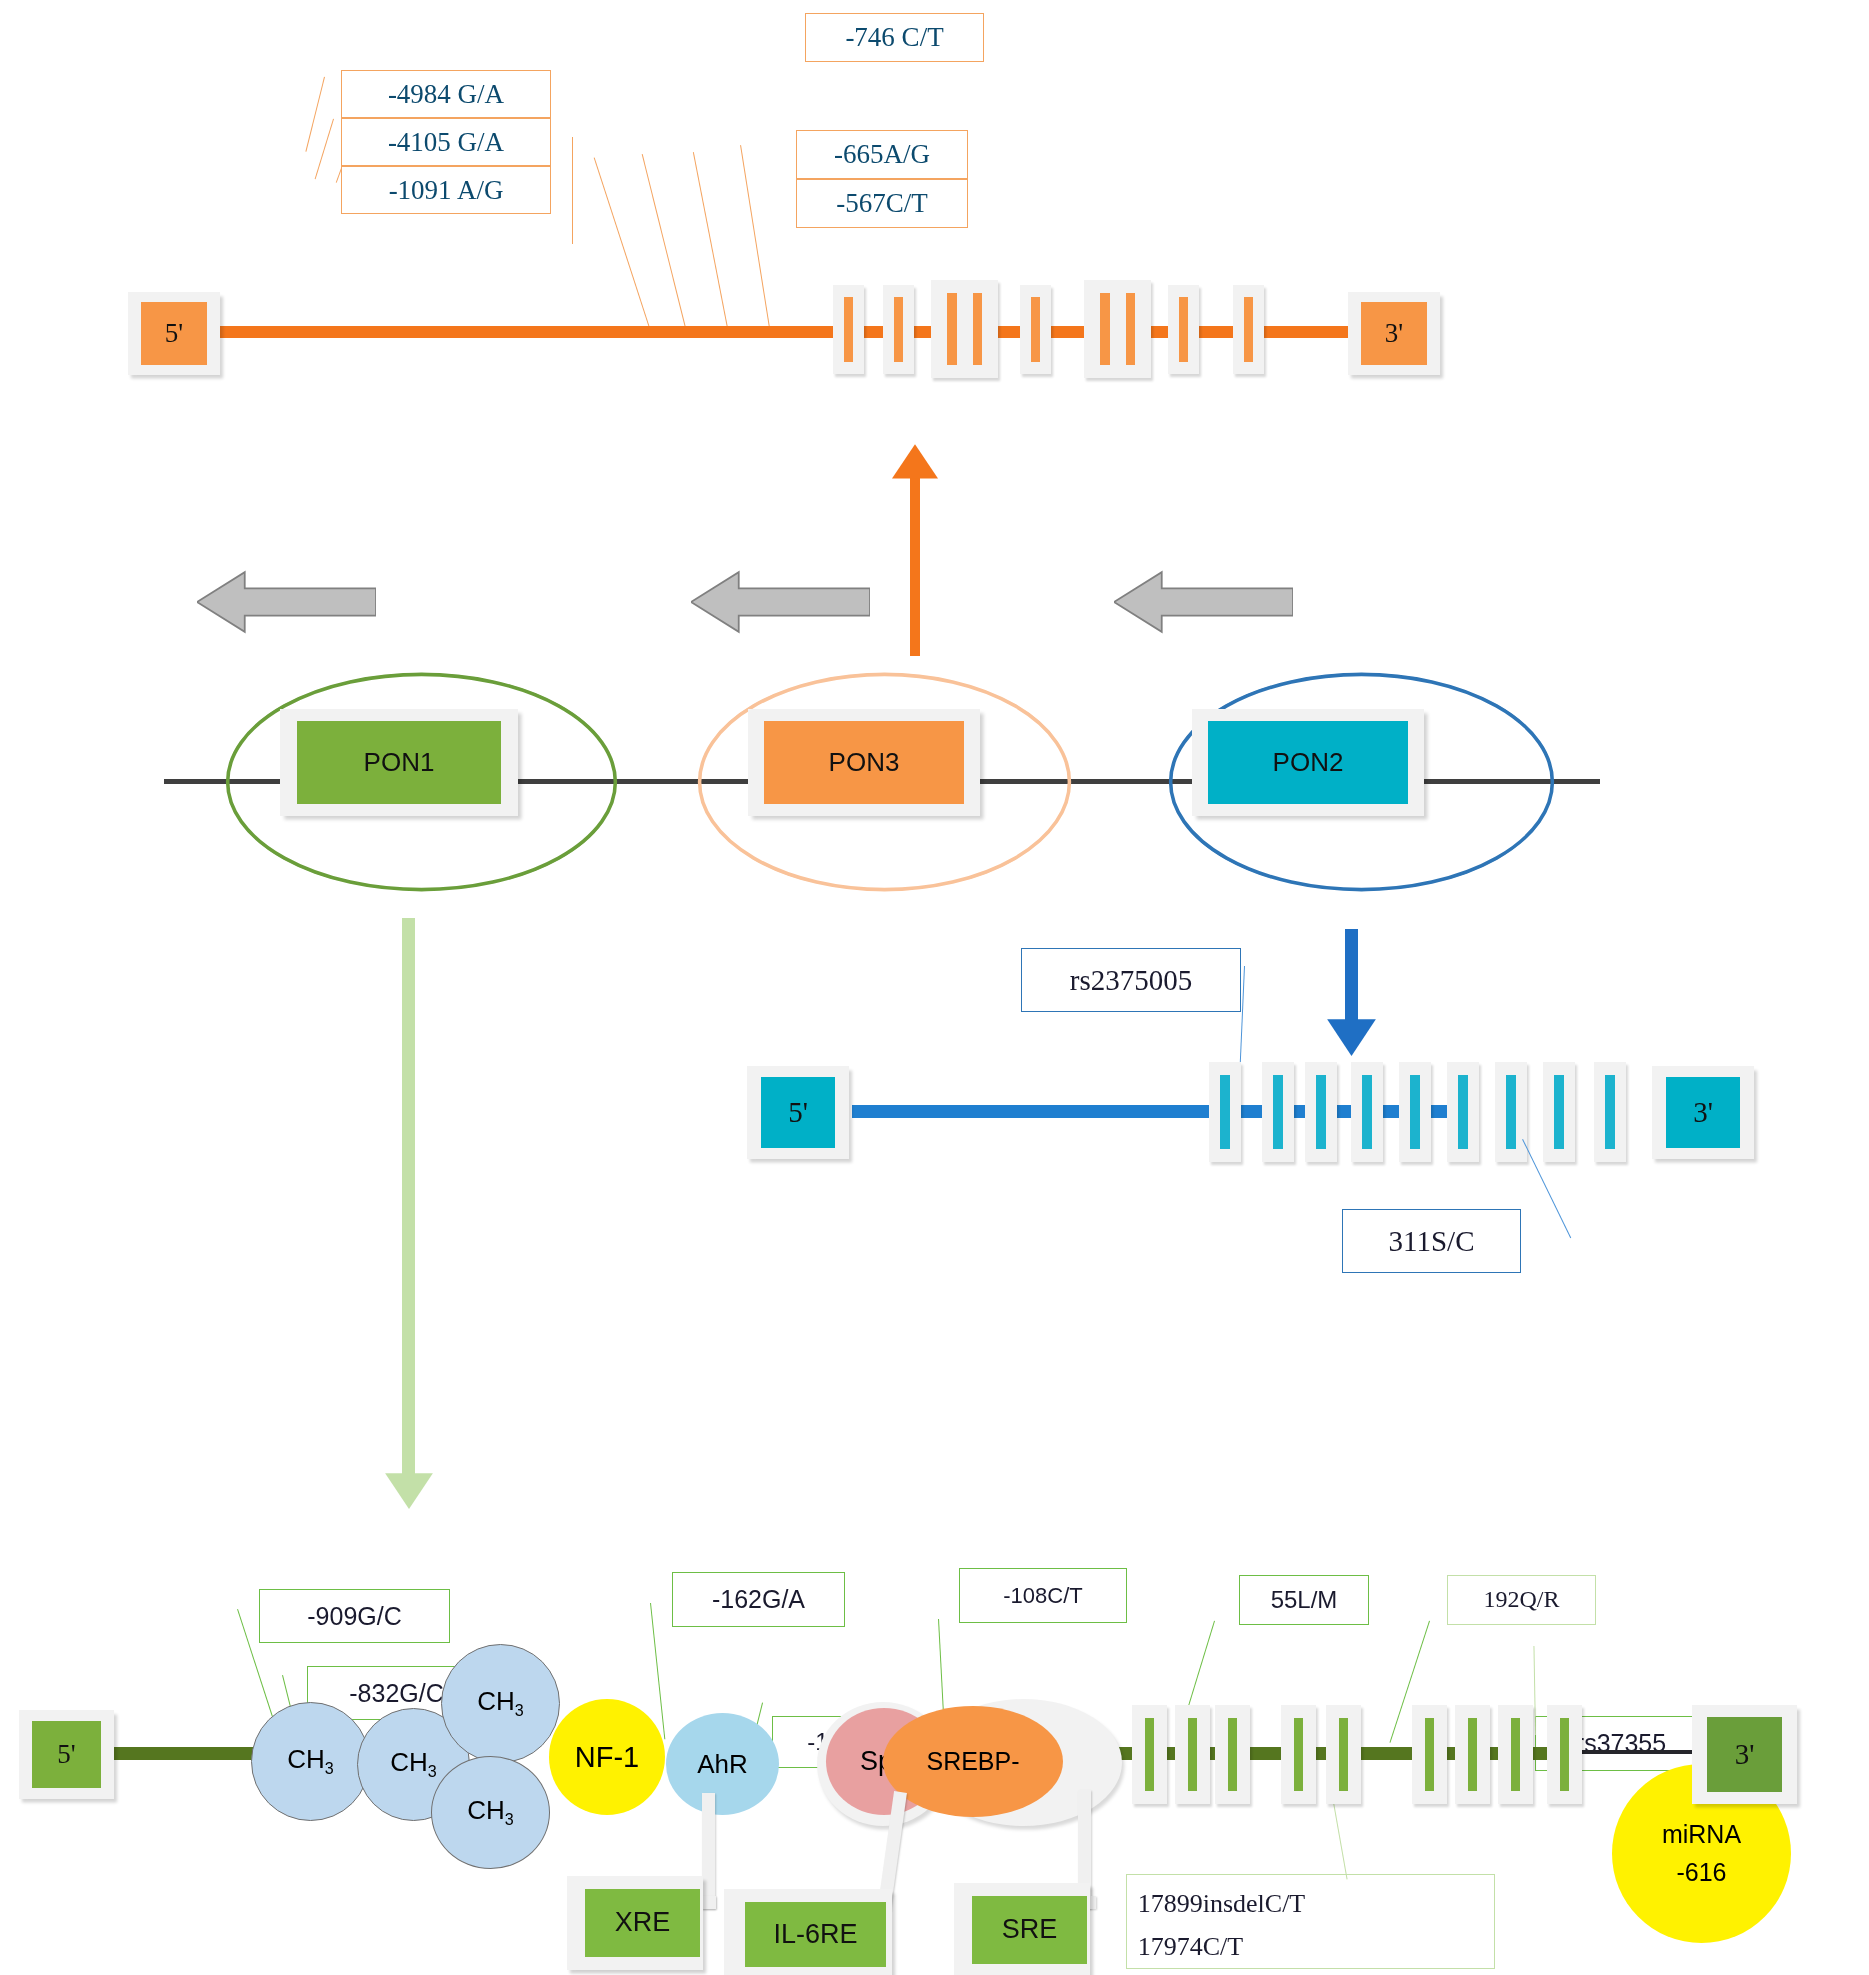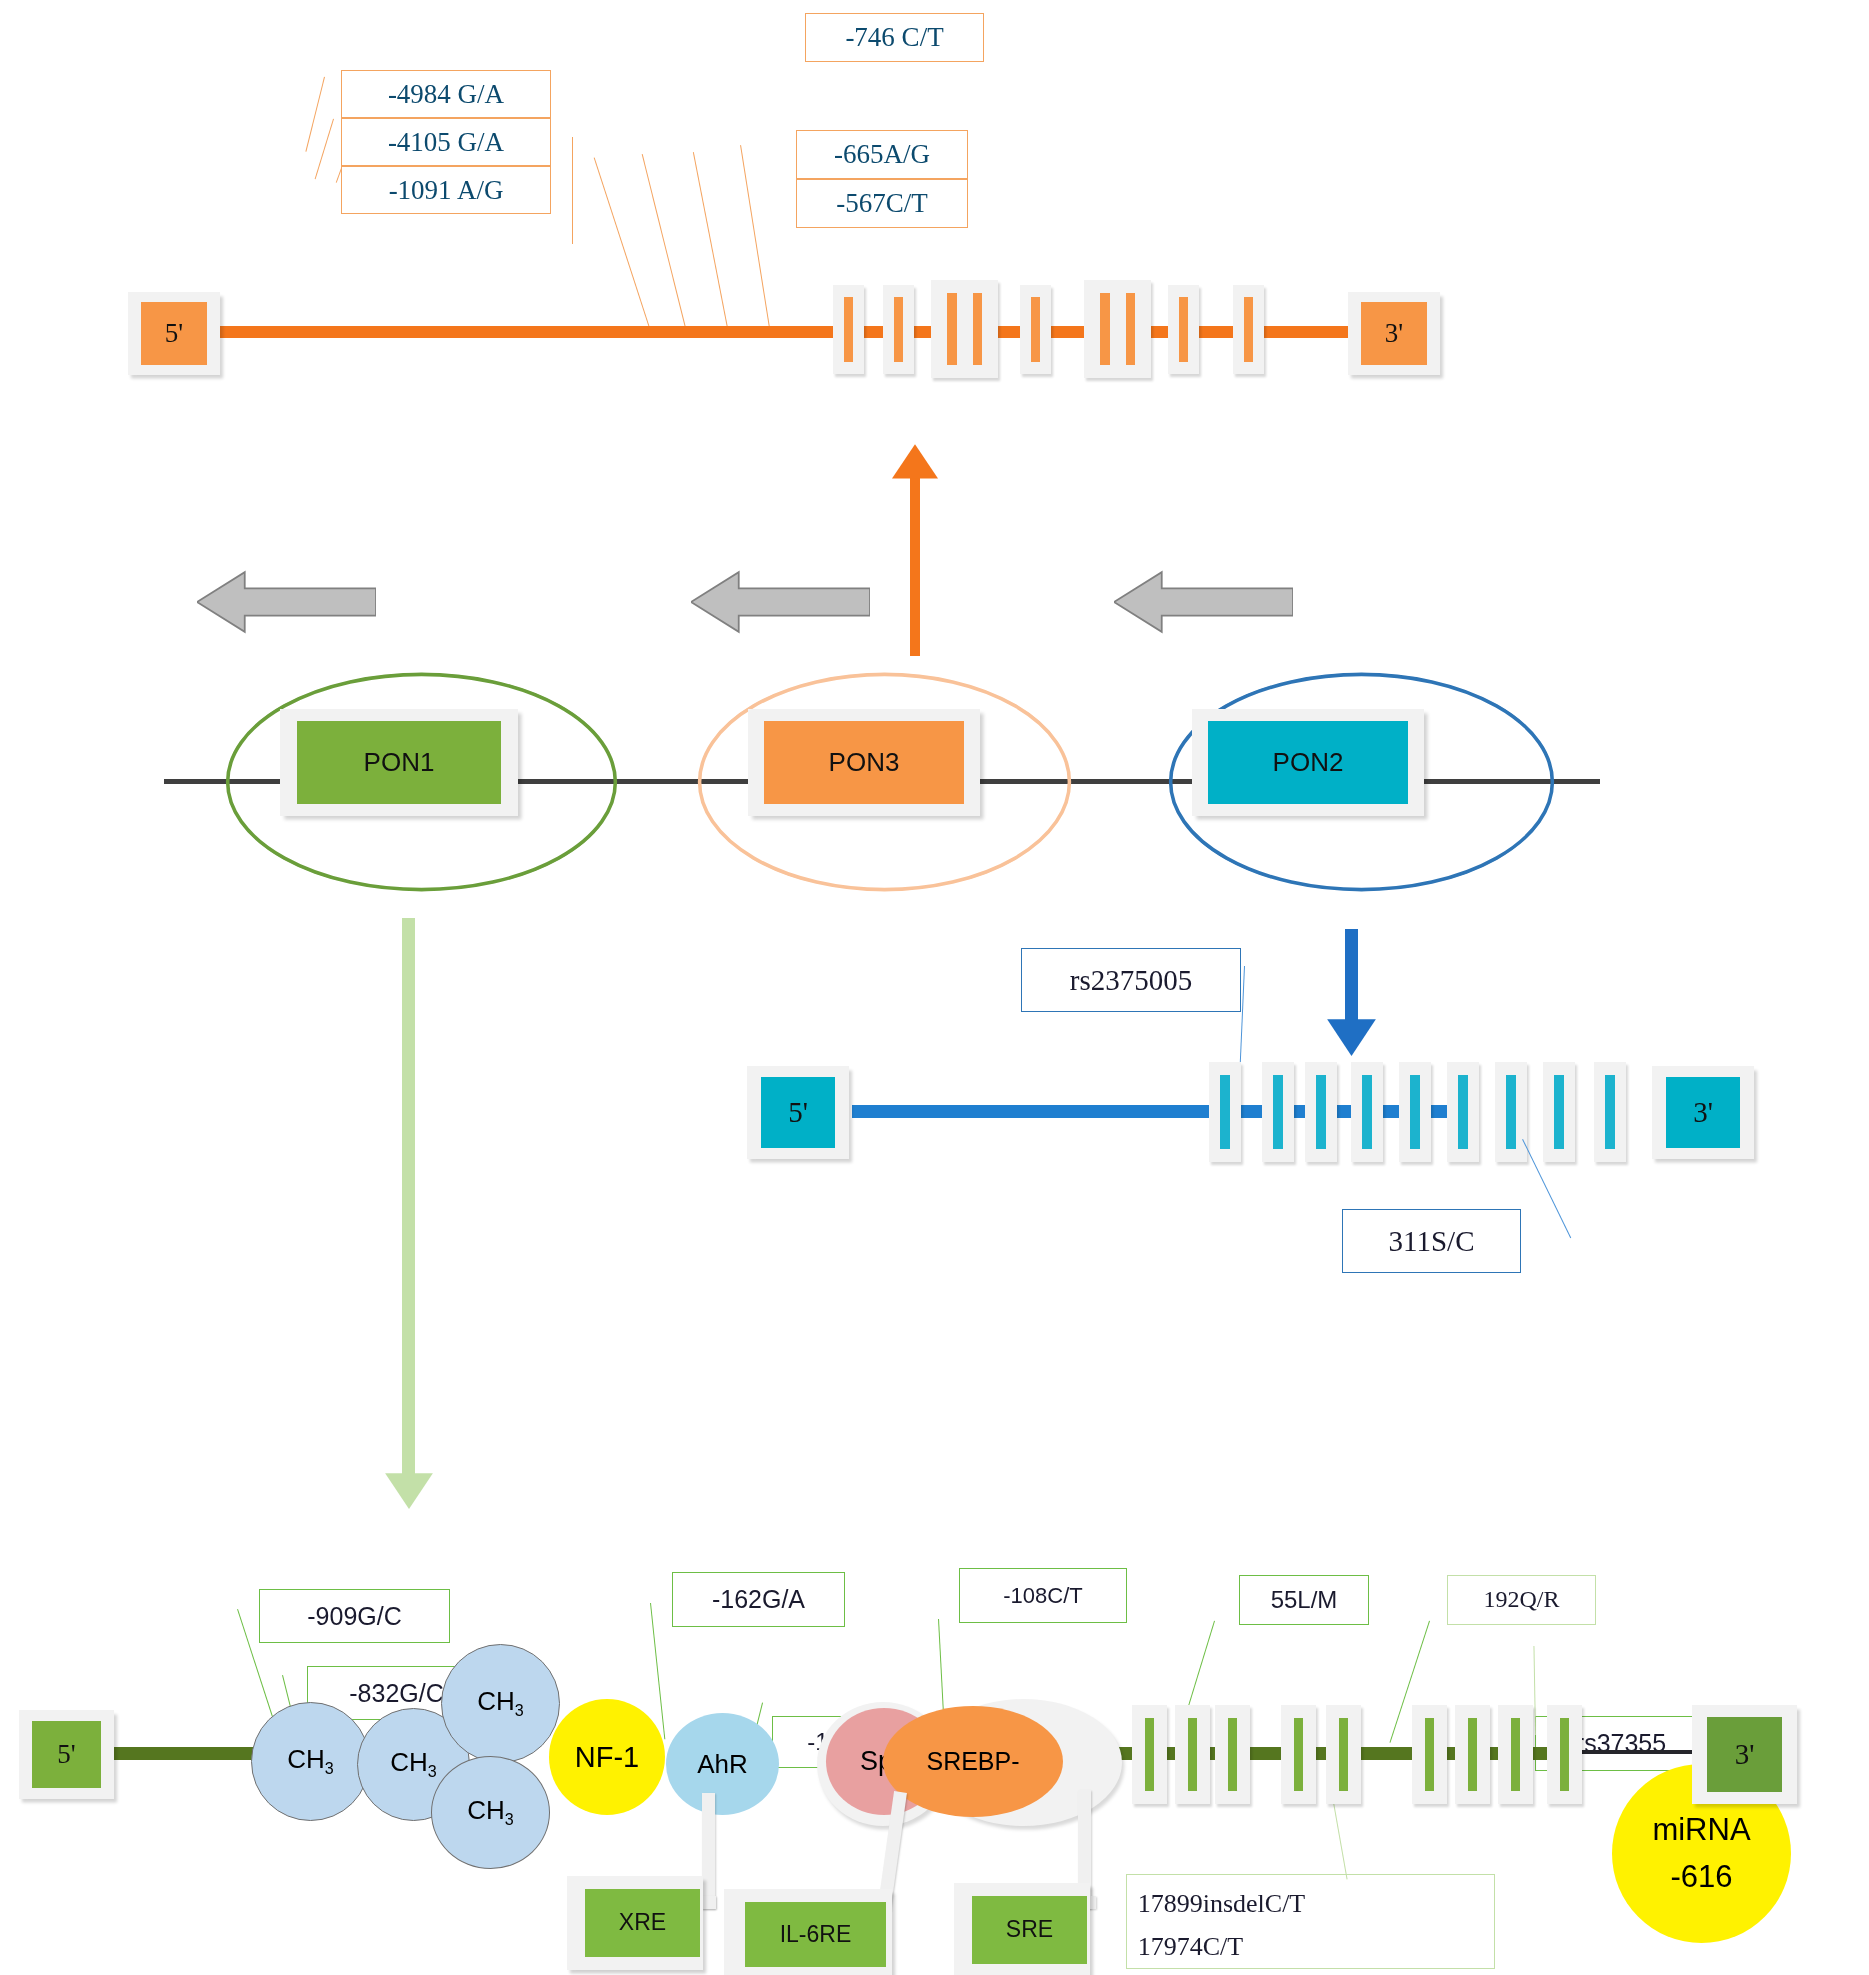--- a/index.html
+++ b/index.html
@@ -54,21 +54,21 @@
   
   .tf{position:absolute;border-radius:50%;display:flex;align-items:center;justify-content:center;
       font-family:"Liberation Sans",sans-serif;color:#000000;}
   .tf-shell{position:absolute;border-radius:50%;background:#F2F2F2;
       box-shadow:2.4px 3.6px 3.6px rgba(0,0,0,.15);}
 
   
   .rebox{position:absolute;background:#F2F2F2;box-shadow:3px 3.6px 3px rgba(0,0,0,.18);
       display:flex;align-items:center;justify-content:center;}
   .rebox .fill{width:84%;height:72%;background:#7FBA41;display:flex;align-items:center;
-      justify-content:center;font-size:23px;color:#111;font-family:"Liberation Sans",sans-serif;margin-left:15px;}
+      justify-content:center;font-size:27px;color:#111;font-family:"Liberation Sans",sans-serif;margin-left:15px;}
 
   
   .stub{position:absolute;background:#F0F0F0;box-shadow:1.2px 1.2px 1.8px rgba(0,0,0,.18);}
 
   .ch3sub{font-size:0.62em;vertical-align:sub;}
 </style>
 </head>
 <body>
 
 <div id="stage">
@@ -313,21 +313,21 @@
       <span class="bar" style="background:#7CB03C;"></span>
     </div>
   <div class="exon" style="left:1498px;top:1705px;width:35px;height:99px;">
       <span class="bar" style="background:#7CB03C;"></span>
     </div>
   <div class="exon" style="left:1547px;top:1705px;width:35px;height:99px;">
       <span class="bar" style="background:#7CB03C;"></span>
     </div>
 
   <div class="tf" style="left:1612px;top:1764px;width:179px;height:179px;background:#FFF200;
-              flex-direction:column;font-size:31px;line-height:1.5;">
+              flex-direction:column;font-size:25px;line-height:1.5;">
     <span>miRNA</span>
     <span>-616</span>
   </div>
 
   <div class="term" style="left:1692px;top:1705px;width:105px;height:99px;">
     <div class="inner" style="background:#6A9E3A;font-size:29px;">3'</div>
   </div>
 
 </div>
 

